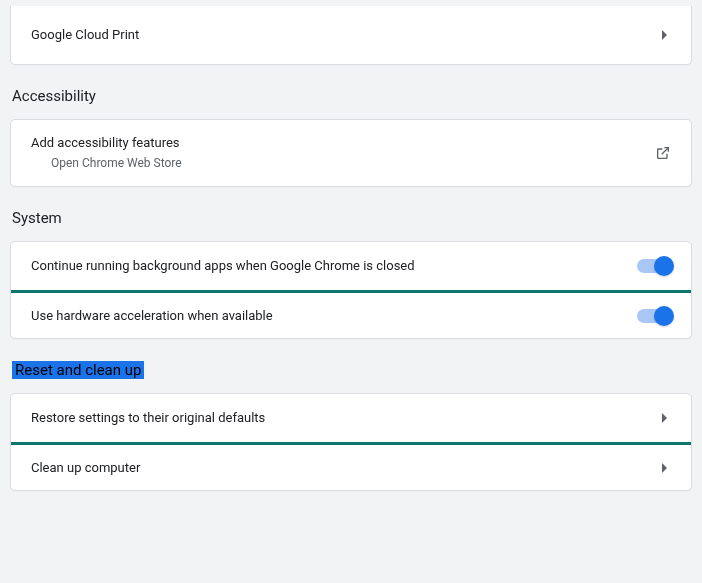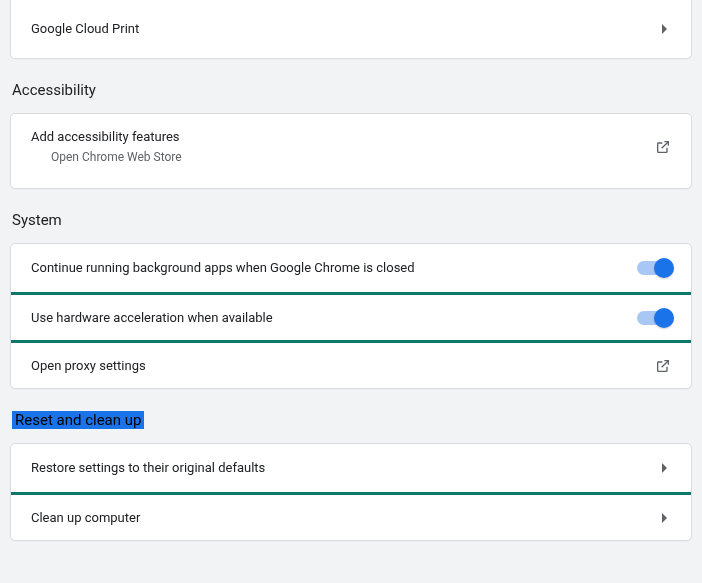--- a/index.html
+++ b/index.html
@@ -40,21 +40,21 @@
       font-size: 13px;
       color: #202124;
       line-height: 18px;
     }
     .row .sublabel {
       font-size: 12px;
       color: #5f6368;
       margin-top: 2px;
       margin-left: 20px;
     }
-    .row.tall { padding-top: 14px; padding-bottom: 22px; }
+    .row.tall { padding-top: 14px; padding-bottom: 14px; }
     .arrow-icon {
       width: 0; height: 0;
       border-top: 5px solid transparent;
       border-bottom: 5px solid transparent;
       border-left: 5px solid #5f6368;
       margin-right: 4px;
     }
     .external-icon svg { display: block; }
     .toggle {
       width: 34px; height: 14px;
@@ -71,21 +71,21 @@
       background: #1a73e8;
       border-radius: 50%;
       box-shadow: 0 1px 2px rgba(0,0,0,0.2);
     }
     .highlighted {
       background: #1a73e8;
       color: #000000;
       padding: 0 3px;
       display: inline-block;
     }
-    .first-card { margin-top: 0; border-top: none; border-top-left-radius: 0; border-top-right-radius: 0; }
+    .first-card { margin-top: 6px; border-top: none; border-top-left-radius: 0; border-top-right-radius: 0; }
   </style>
 </head>
 <body>
 
 <div class="card first-card">
   <div class="row" style="min-height:58px">
     <div class="label">Google Cloud Print</div>
     <div class="arrow-icon"></div>
   </div>
 </div>
@@ -112,30 +112,20 @@
 
 <div class="card">
   <div class="row">
     <div class="label">Continue running background apps when Google Chrome is closed</div>
     <div class="toggle"></div>
   </div>
   <div class="row">
     <div class="label">Use hardware acceleration when available</div>
     <div class="toggle"></div>
   </div>
-  <div class="row">
-    <div class="label">Open proxy settings</div>
-    <div class="external-icon">
-      <svg width="16" height="16" viewBox="0 0 24 24" fill="none" stroke="#5f6368" stroke-width="2">
-        <path d="M18 13v6a1 1 0 0 1-1 1H5a1 1 0 0 1-1-1V7a1 1 0 0 1 1-1h6"></path>
-        <path d="M14 4h6v6"></path>
-        <path d="M10 14L20 4"></path>
-      </svg>
-    </div>
-  </div>
 </div>
 
 <div class="section-title">
   <span class="highlighted">Reset and clean up</span>
 </div>
 
 <div class="card">
   <div class="row">
     <div class="label">Restore settings to their original defaults</div>
     <div class="arrow-icon"></div>

